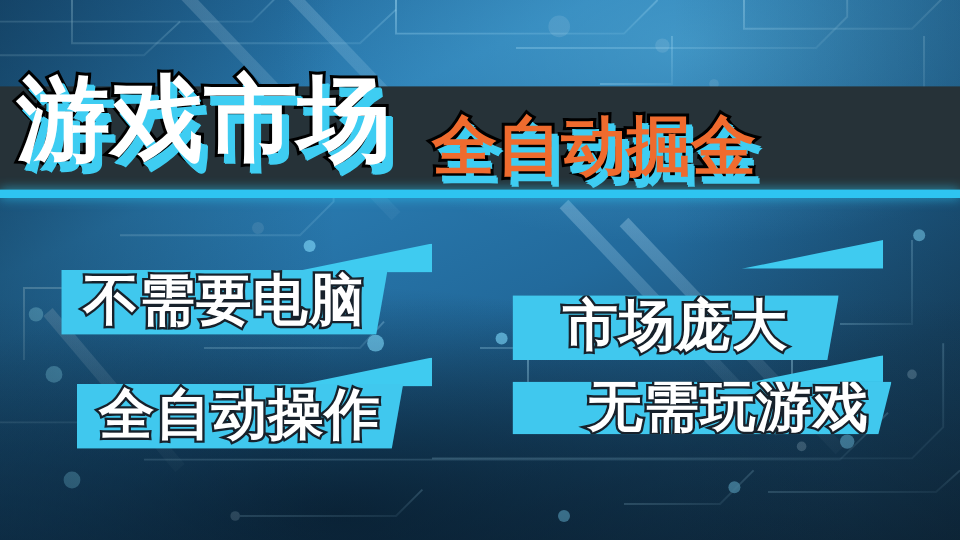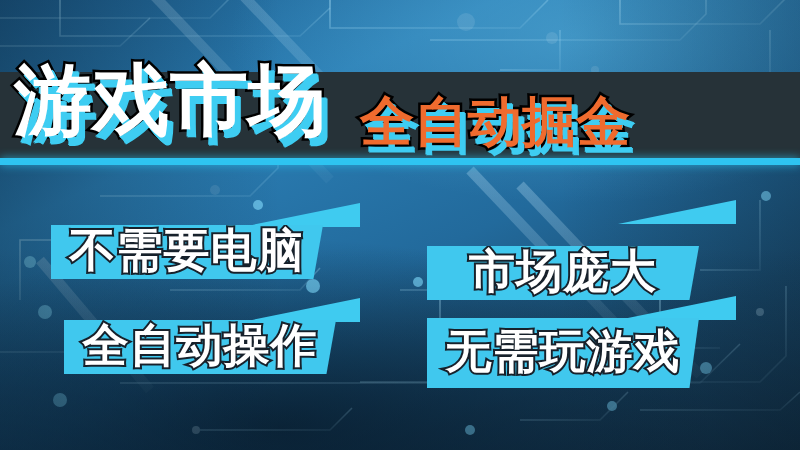--- a/index.html
+++ b/index.html
@@ -82,22 +82,22 @@
     white-space:nowrap;
     transform:translateY(-1px);
   }
   
   .f-l1{left:51px;top:225px;width:272px;height:54px;
         clip-path:polygon(0 0, 100% 0, 96.5% 100%, 0 100%);}
   .f-l2{left:64px;top:320px;width:272px;height:54px;
         clip-path:polygon(0 0, 100% 0, 96.5% 100%, 0 100%);}
   .f-r1{left:427px;top:222px;width:272px;height:54px;
         clip-path:polygon(0 0, 100% 0, 96.5% 100%, 0 100%);margin-top:24px;}
-  .f-r2{left:427px;top:318px;width:272px;height:70px;
-        clip-path:polygon(0 0, 100% 0, 96.5% 100%, 0 100%);}
+  .f-r2{left:427px;top:318px;width:272px;height:44px;
+        clip-path:polygon(0 0, 100% 0, 96.5% 100%, 0 100%);padding-left:44px;}
 
   
   .swoosh{position:absolute;background:#3fcbf0;pointer-events:none;
           filter:drop-shadow(0 0 5px rgba(63,203,240,0.55));}
   .s-l1{left:242px;top:203px;width:118px;height:24px;
         clip-path:polygon(100% 0, 100% 100%, 0 100%);}
   .s-l2{left:242px;top:298px;width:118px;height:24px;
         clip-path:polygon(100% 0, 100% 100%, 0 100%);}
   .s-r1{left:618px;top:200px;width:118px;height:24px;
         clip-path:polygon(100% 0, 100% 100%, 0 100%);}

